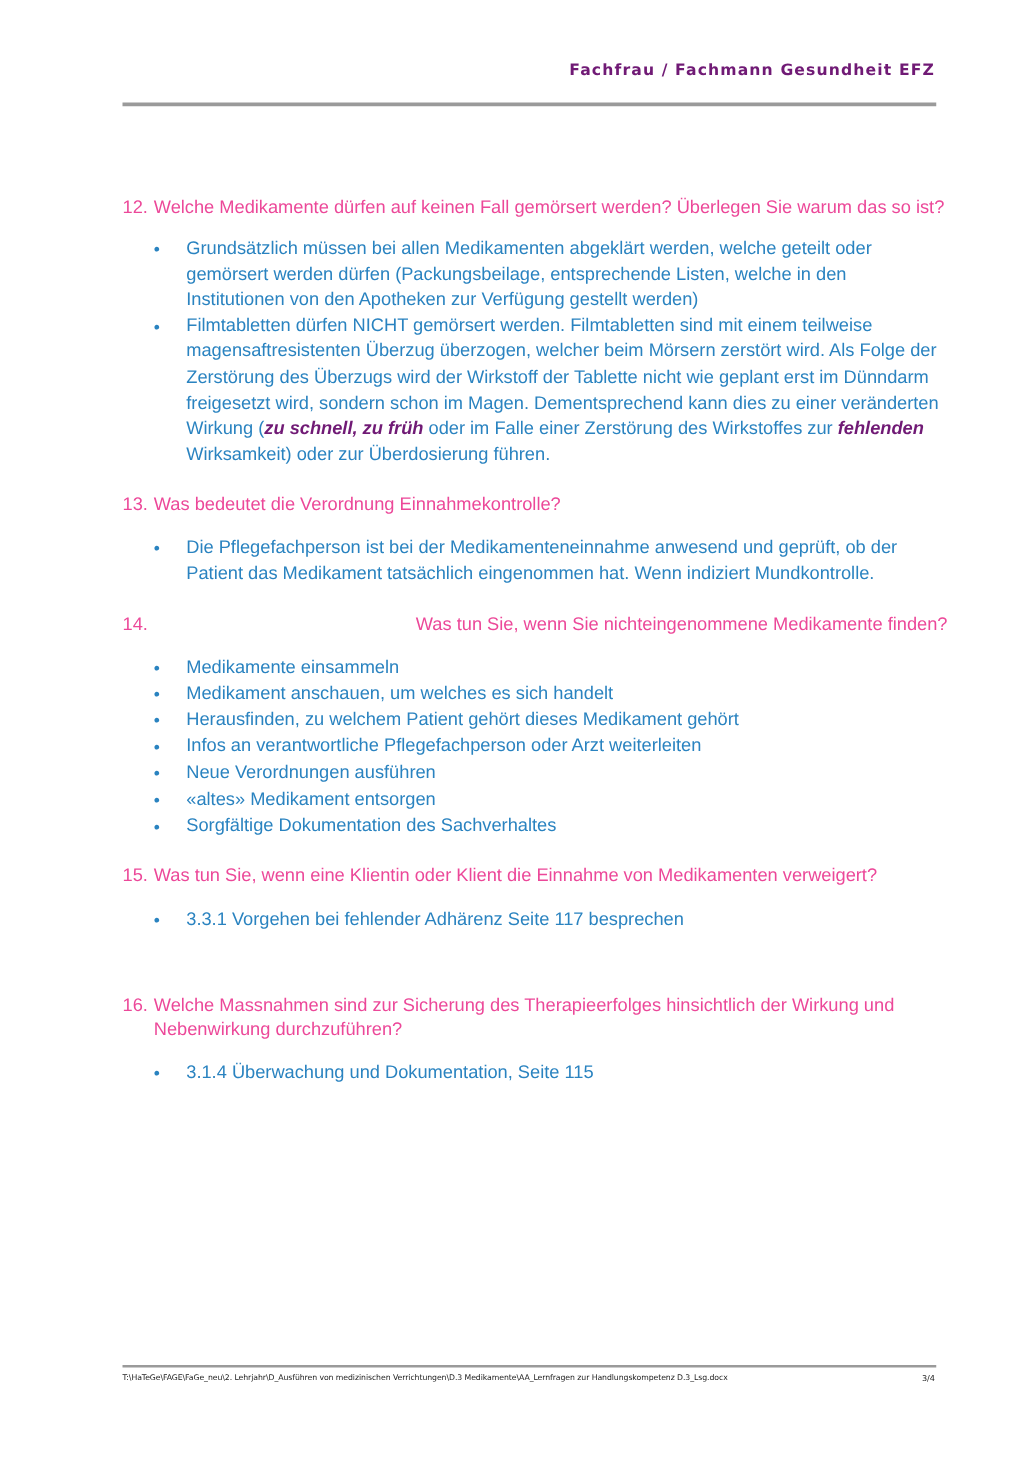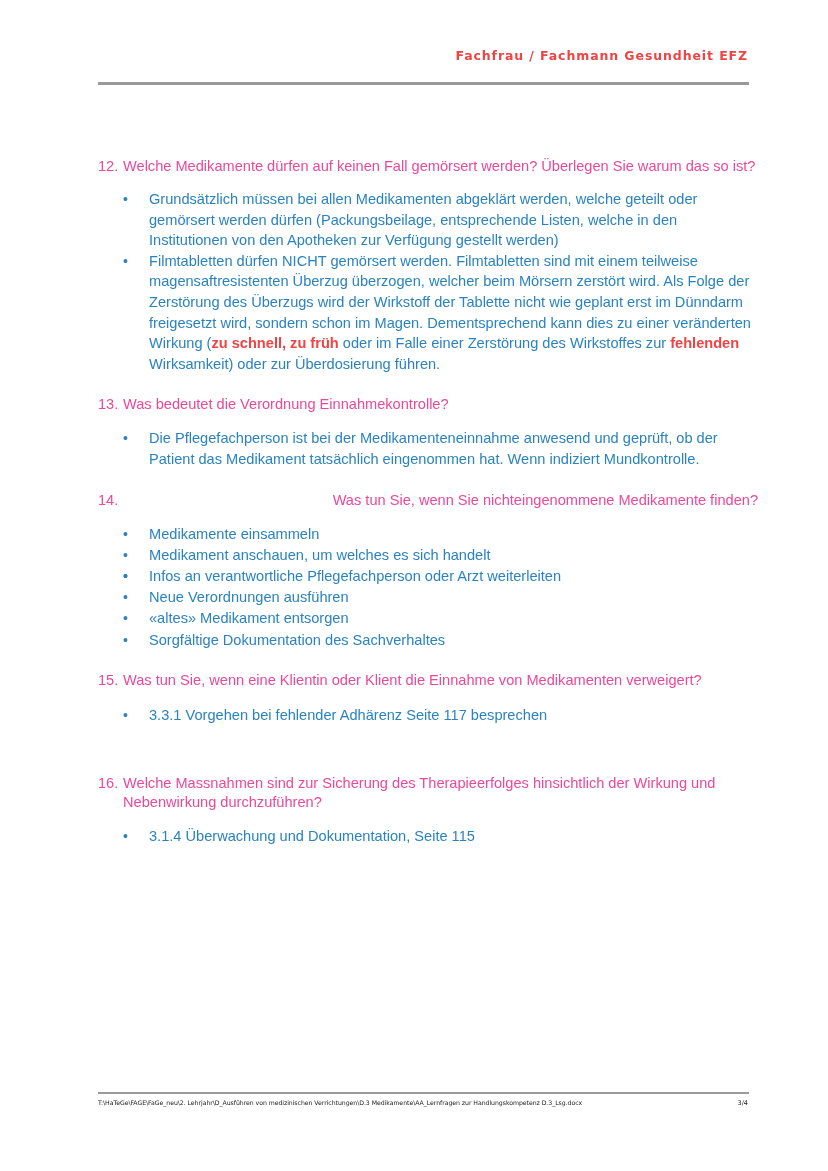--- a/index.html
+++ b/index.html
@@ -15,21 +15,21 @@
       font-family: "Liberation Sans", sans-serif;
     }
     .header-title {
       position: absolute;
       right: 80px;
       top: 48px;
       font-family: "DejaVu Sans", sans-serif;
       font-weight: bold;
       font-size: 12.5px;
       letter-spacing: 0.9px;
-      color: #ef4444;
+      color: #701a75;
       white-space: nowrap;
     }
     .header-rule {
       position: absolute;
       left: 98px;
       top: 82px;
       width: 651px;
       height: 3px;
       background: #9a9a9a;
     }
@@ -66,21 +66,22 @@
     }
     .answer .bullet {
       position: absolute;
       left: 25px;
       top: 0;
       font-size: 14px;
       color: #2a83c0;
     }
     .answer b {
       font-weight: bold;
-      color: #ef4444;
+      color: #701a75;
+      font-style: italic;
     }
     .q12 { margin-top: 0; }
     .a12 { margin-top: 13px; }
     .q13 { margin-top: 21px; }
     .a13 { margin-top: 14px; }
     .q14 { margin-top: 21px; text-align: right; }
     .a14 { margin-top: 14px; }
     .a14 .answer { line-height: 21.2px; }
     .q15 { margin-top: 20px; }
     .a15 { margin-top: 15px; }
@@ -158,20 +159,21 @@
     <li class="answer">
       <span class="bullet">•</span>
       <span>Medikamente einsammeln</span>
     </li>
     <li class="answer">
       <span class="bullet">•</span>
       <span>Medikament anschauen, um welches es sich handelt</span>
     </li>
     <li class="answer">
       <span class="bullet">•</span>
+      <span>Herausfinden, zu welchem Patient gehört dieses Medikament gehört</span>
     </li>
     <li class="answer">
       <span class="bullet">•</span>
       <span>Infos an verantwortliche Pflegefachperson oder Arzt weiterleiten</span>
     </li>
     <li class="answer">
       <span class="bullet">•</span>
       <span>Neue Verordnungen ausführen</span>
     </li>
     <li class="answer">

